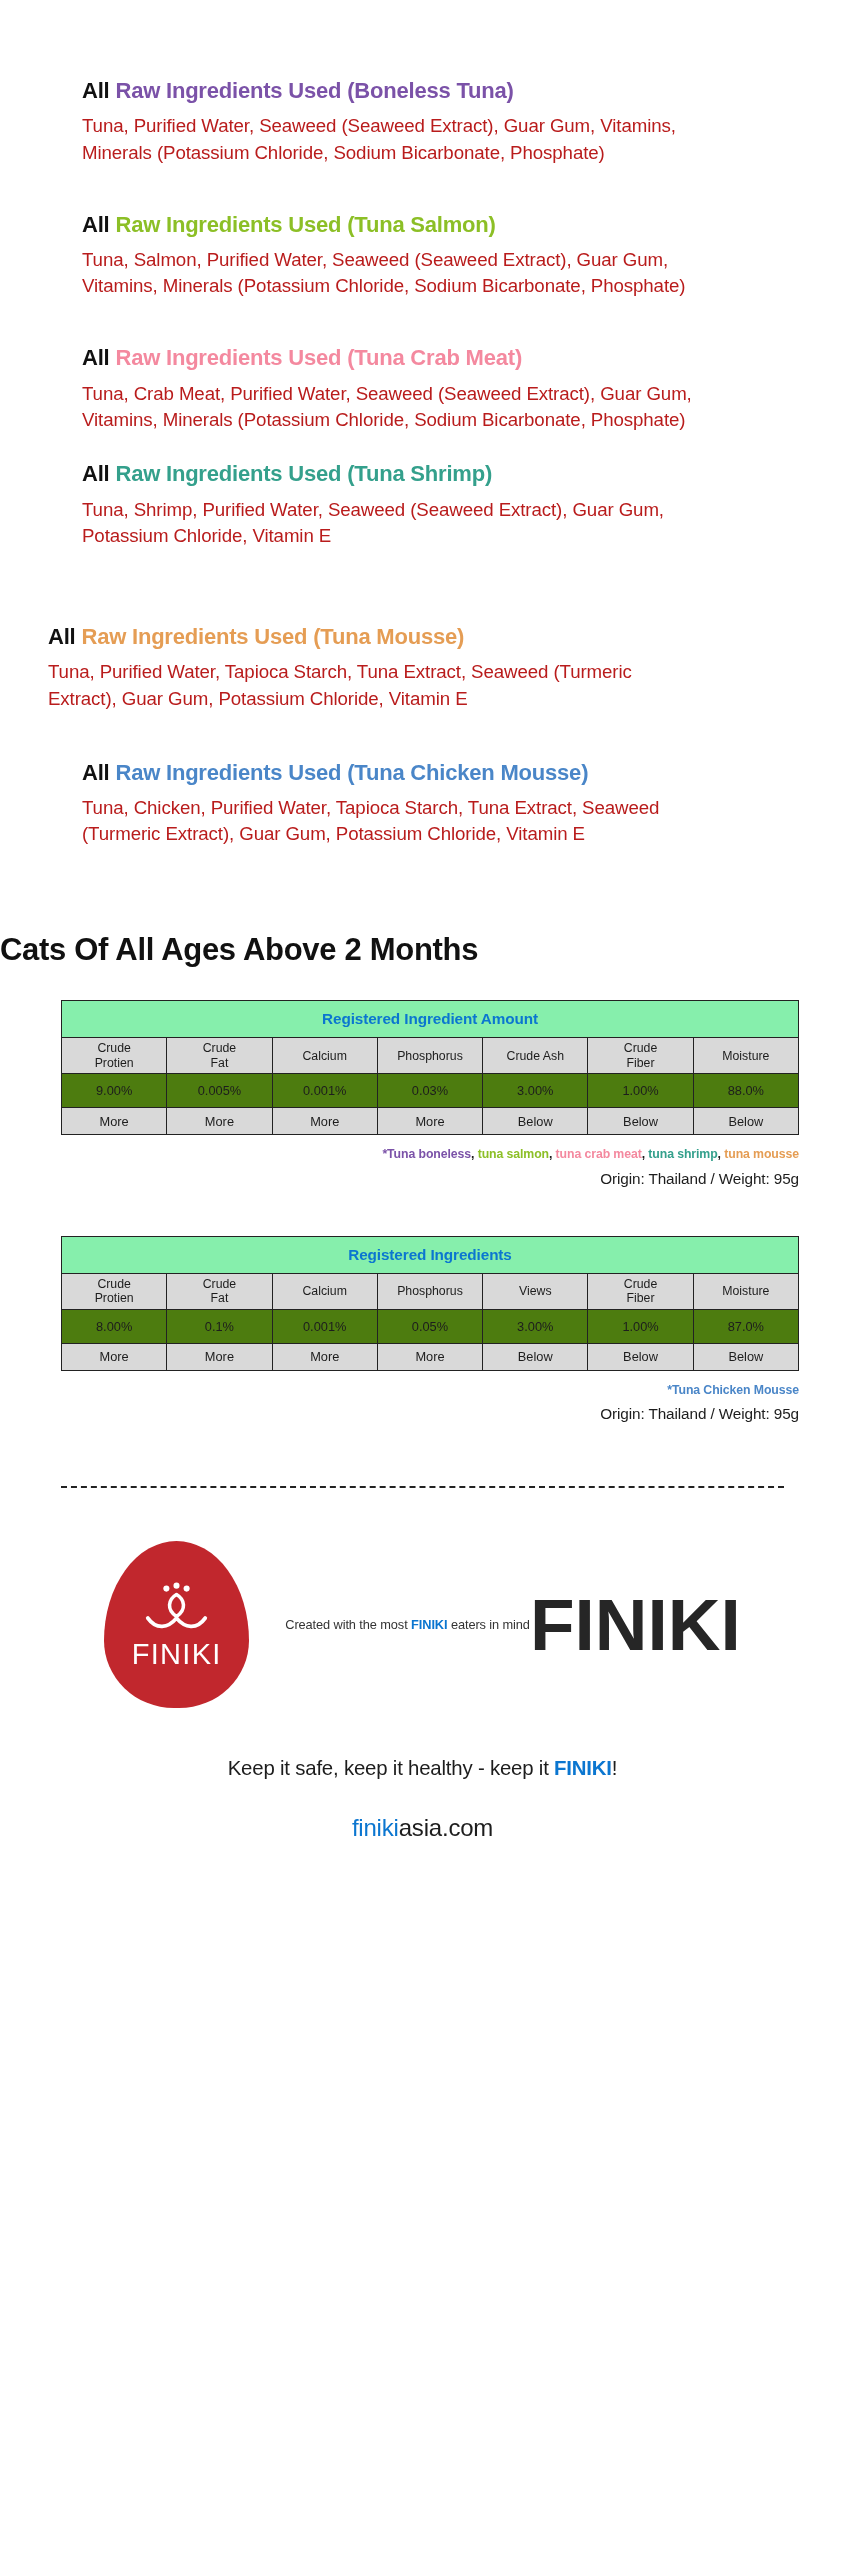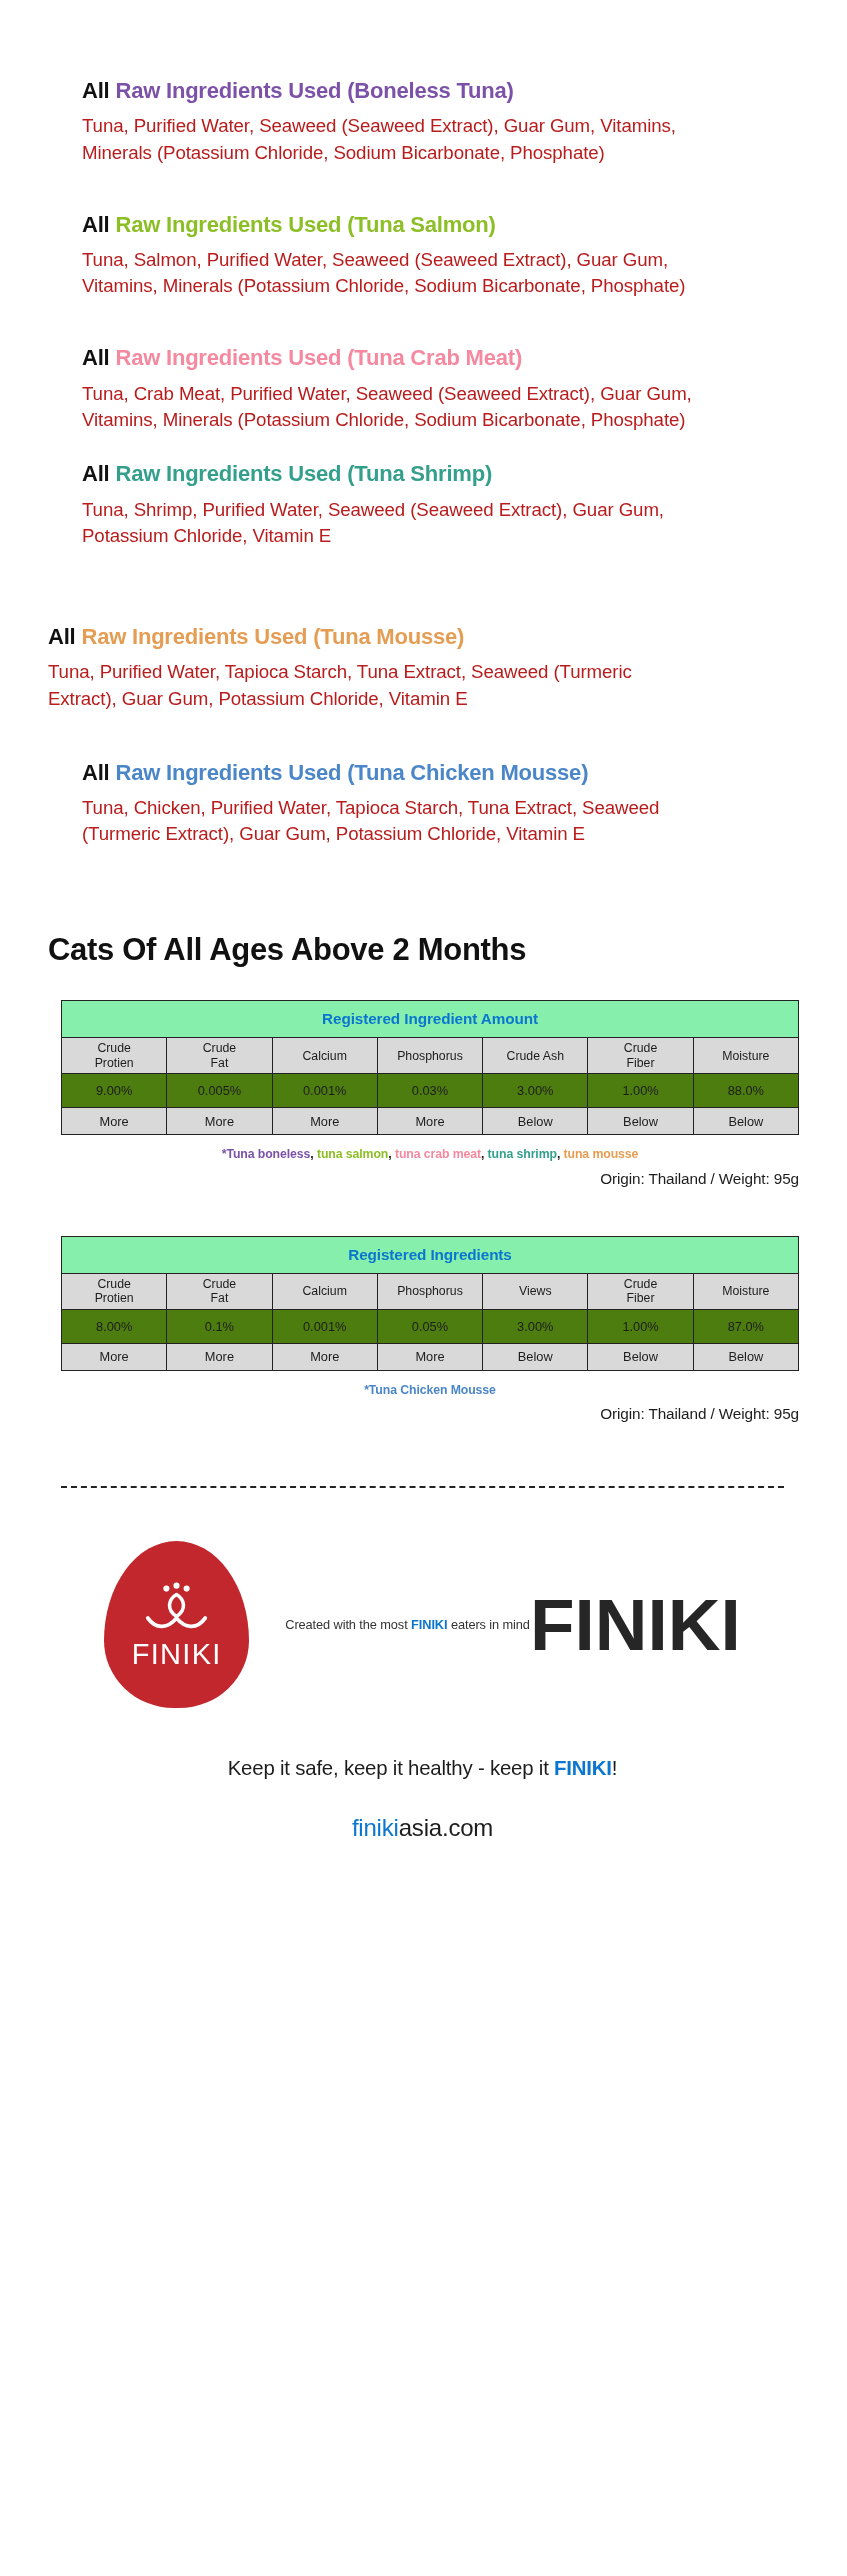--- a/index.html
+++ b/index.html
@@ -36,21 +36,20 @@
   .ing-block.b2 { margin-bottom: 28px; }
   .ing-block.b3 { margin-bottom: 75px; }
   .ing-block.b4 { margin-bottom: 48px; padding-left: 48px; }
   .ing-block.b5 { margin-bottom: 0; }
 
   
   .section-heading {
     font-size: 31px;
     font-weight: 700;
     color: #111111;
-    padding-left: 48px;
     margin-top: 85px;
     margin-bottom: 32px;
     letter-spacing: -0.3px;
   }
 
   
   .table-wrap { padding-left: 61px; padding-right: 48px; }
   table.nut {
     width: 738px;
     border-collapse: collapse;
@@ -86,21 +85,21 @@
     height: 34px;
   }
   table.nut .cmp td {
     background: #d9d9d9;
     font-size: 12.8px;
     height: 27px;
   }
 
   .foot-note {
     width: 738px;
-    text-align: center;
+    text-align: right;
     font-size: 12.3px;
     font-weight: 700;
     margin-top: 12px;
     letter-spacing: -0.1px;
   }
   .foot-origin {
     width: 738px;
     text-align: right;
     font-size: 15.3px;
     color: #1d1d1d;

